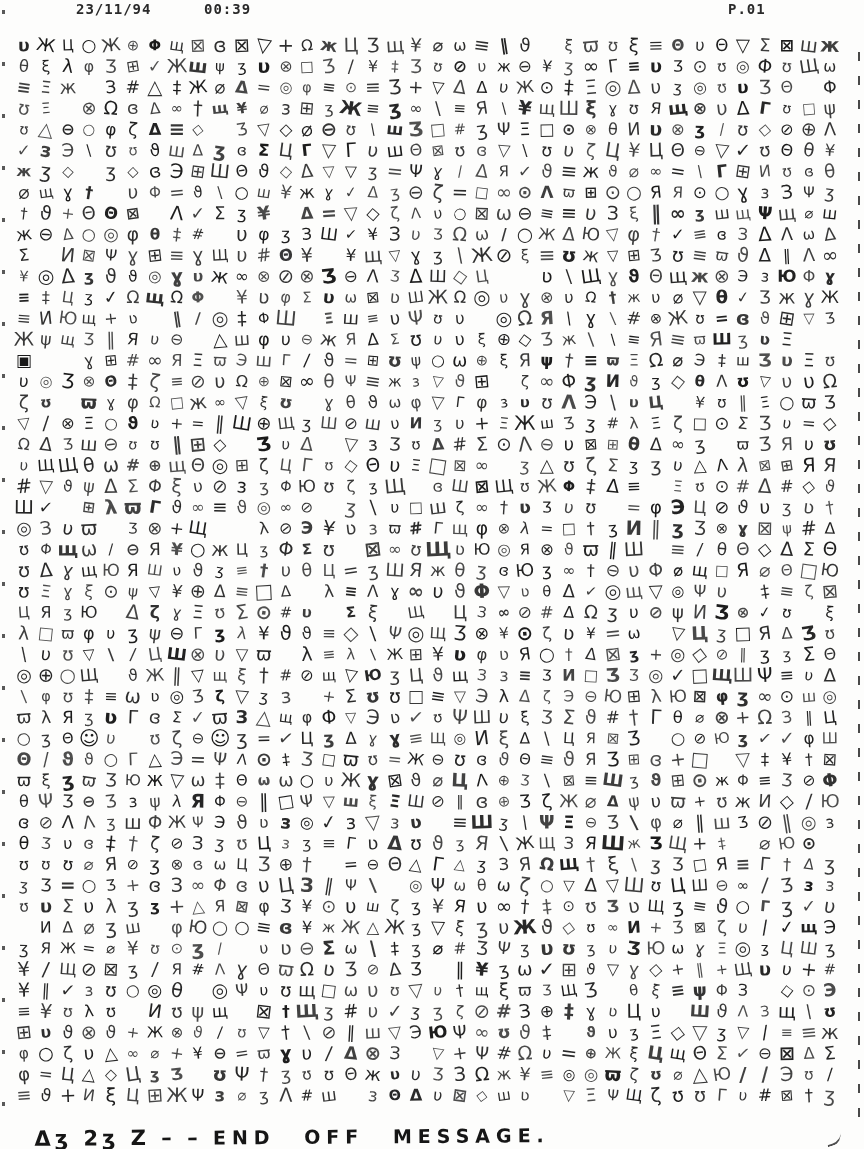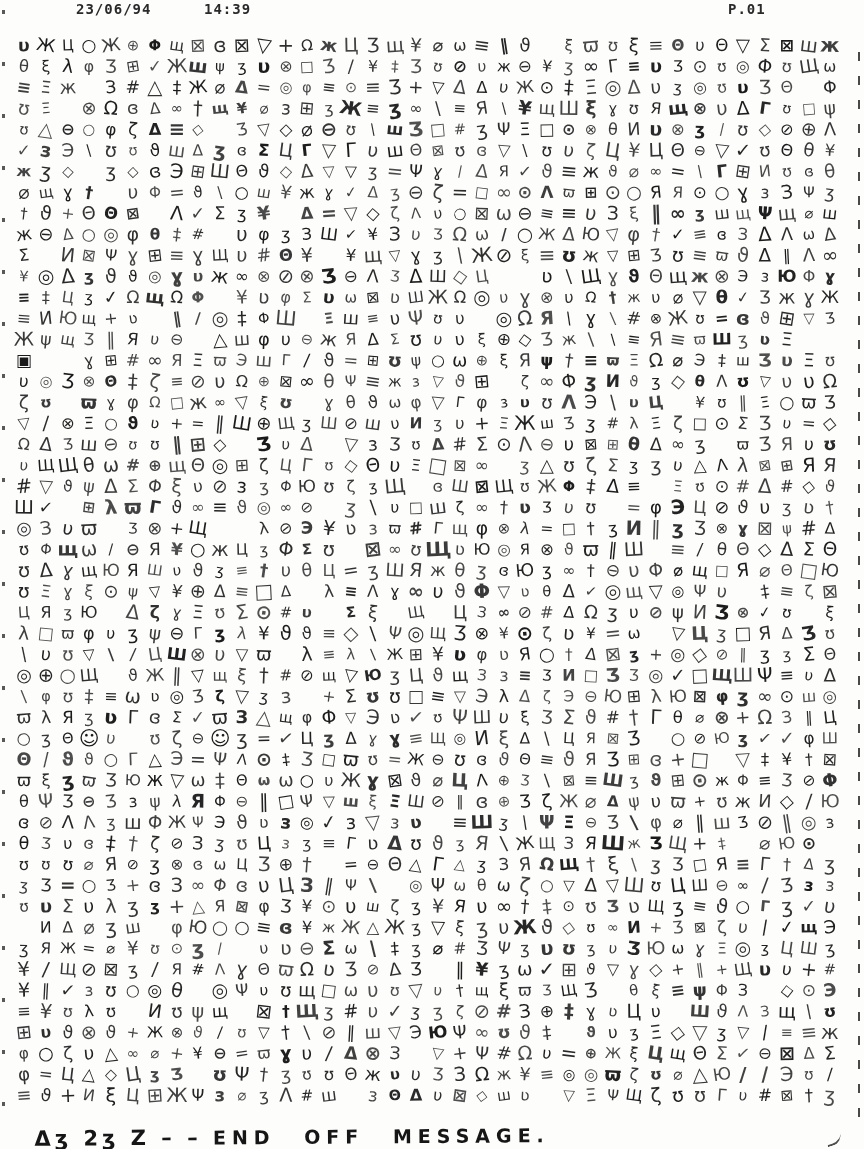--- a/index.html
+++ b/index.html
@@ -71,22 +71,22 @@
     border-bottom:2px solid #222;border-radius:0 0 14px 0;
     transform:rotate(-18deg);opacity:.8;
   }
 </style>
 </head>
 <body>
 
 <div class="page">
 
   <div class="fax-header">
-    <span class="fax-date">23/06/94</span>
-    <span class="fax-time">14:39</span>
+    <span class="fax-date">23/11/94</span>
+    <span class="fax-time">00:39</span>
     <span class="fax-pageno">P.01</span>
   </div>
 
 
   <div id="cipher-grid">
       <div class="cipher-row">
         <span class="g" style="transform: rotate(-0.3deg) scale(1.02); font-weight: 700; opacity: 0.94; color: rgb(26, 26, 26);">υ</span>
         <span class="g" style="transform: rotate(7.9deg) scale(1.03); font-weight: 400; opacity: 0.99; color: rgb(26, 26, 26);">Ж</span>
         <span class="g" style="transform: rotate(-2.1deg) scale(0.88); font-weight: 400; opacity: 0.98; color: rgb(26, 26, 26);">Ц</span>
         <span class="g" style="transform: rotate(-3.8deg) scale(1.01); font-weight: 400; opacity: 0.97; color: rgb(26, 26, 26);">○</span>

